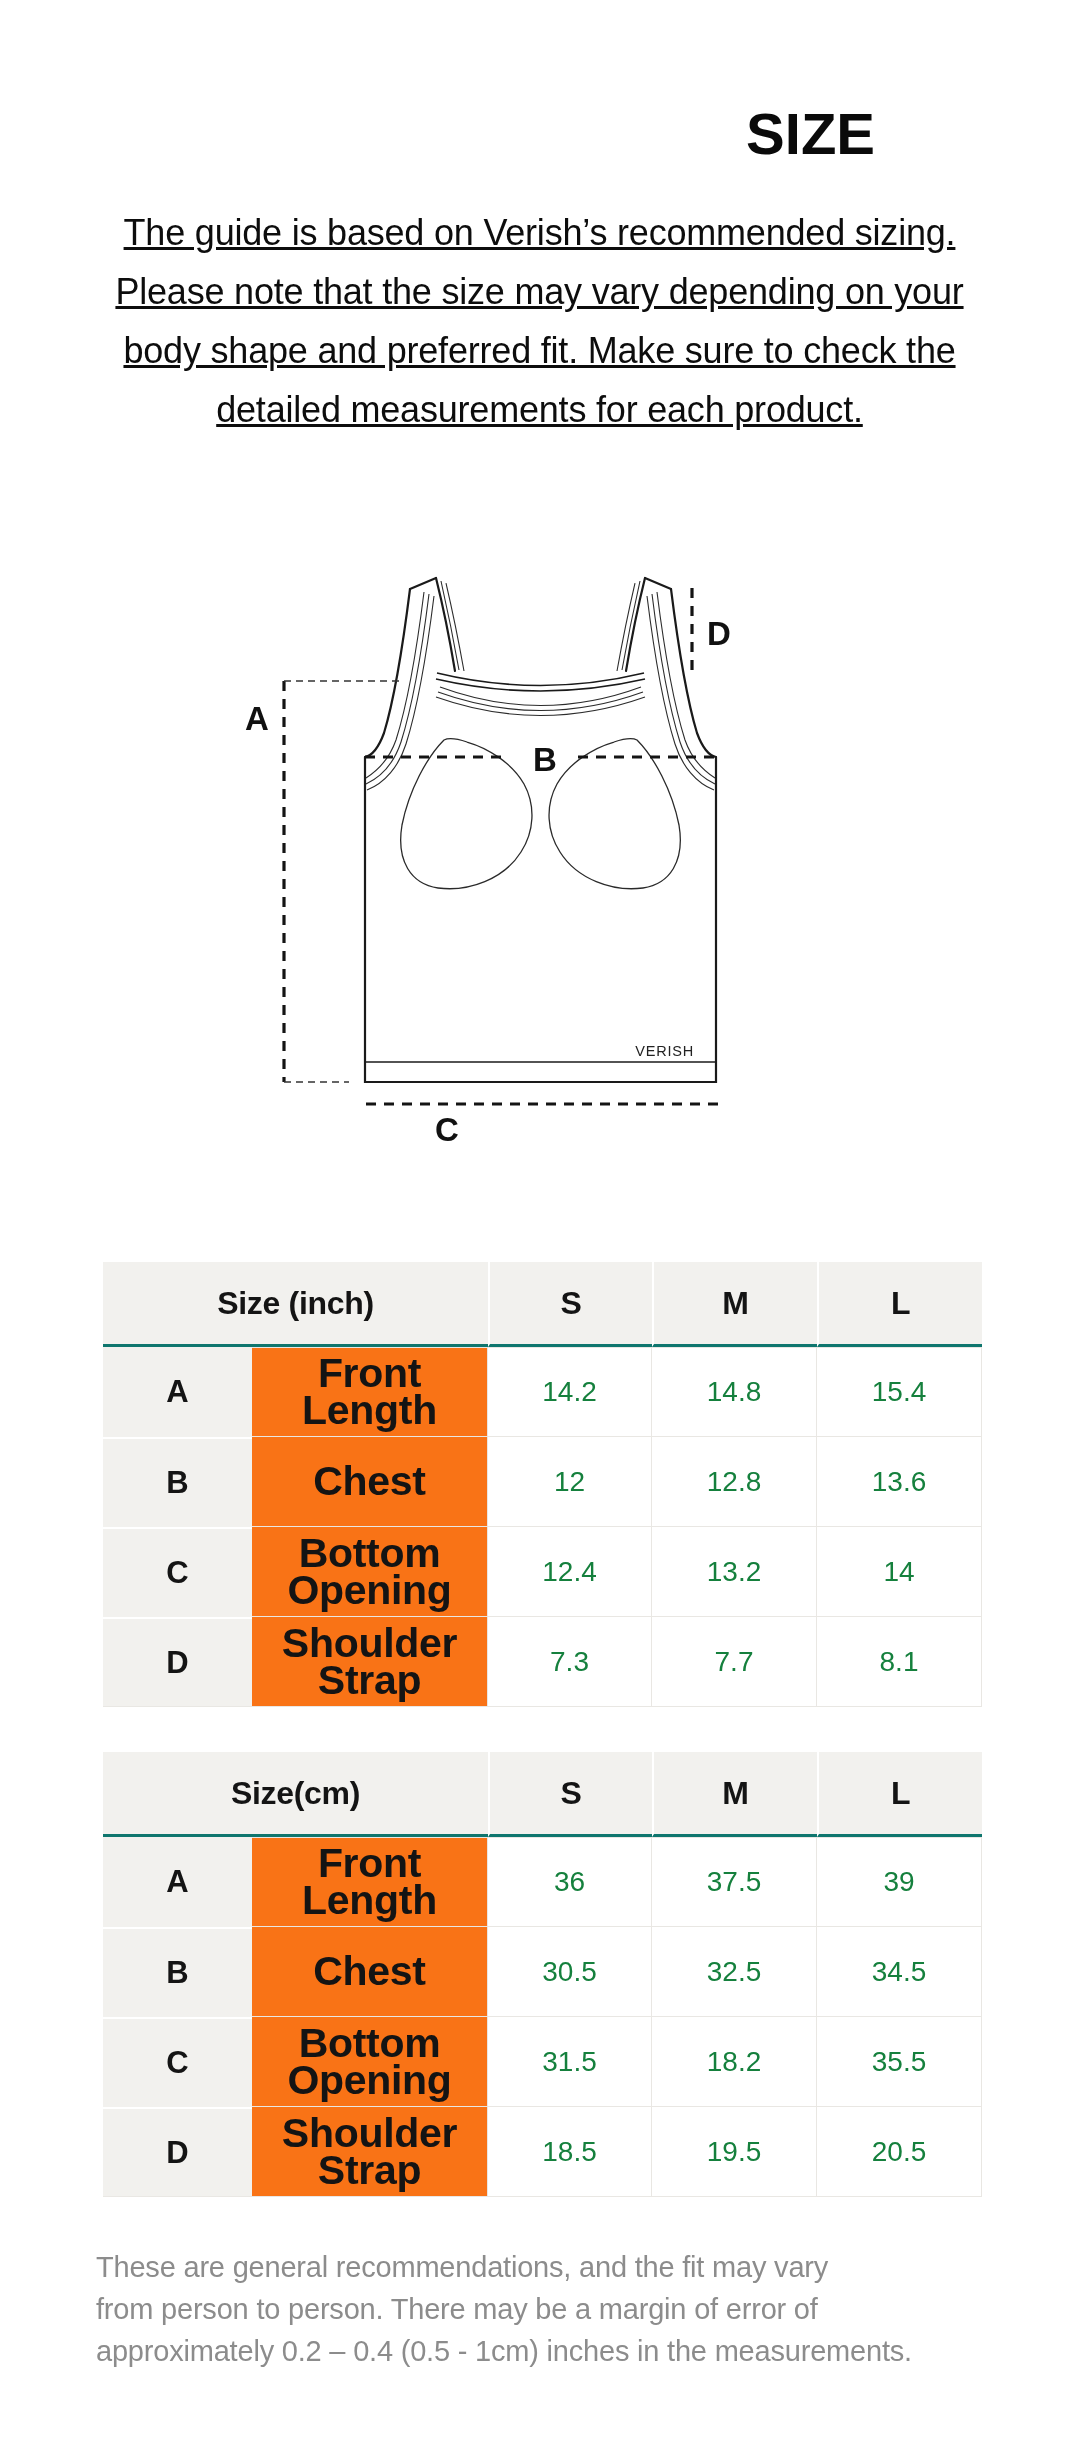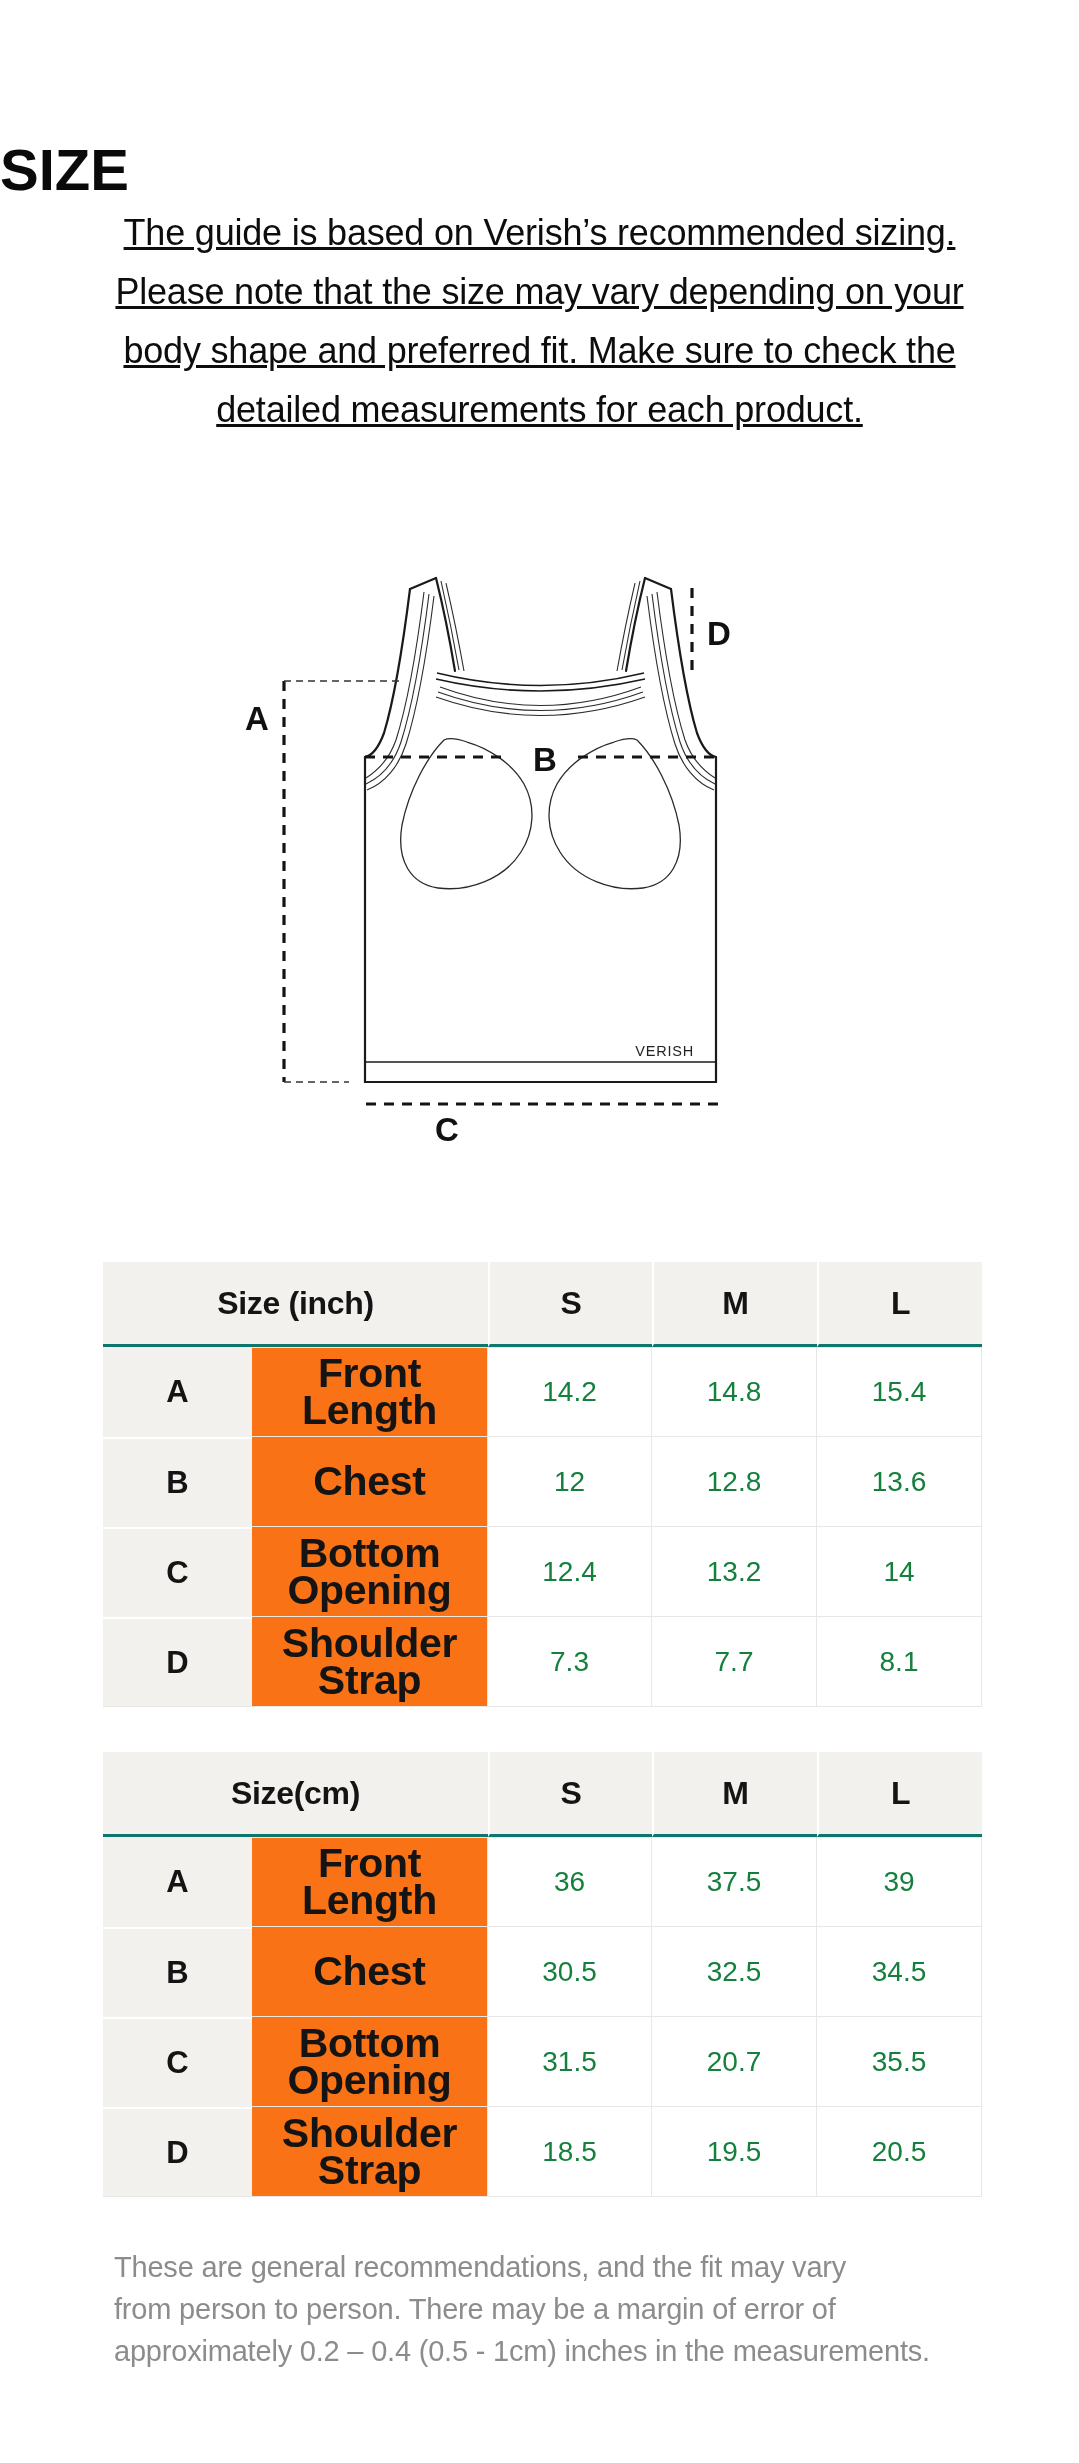--- a/index.html
+++ b/index.html
@@ -1,22 +1,22 @@
 <!DOCTYPE html>
 <html><head>
 <meta charset="utf-8">
 <style>
   html,body{margin:0;padding:0;}
   body{
     width:1079px;height:2463px;position:relative;background:#ffffff;
     font-family:"Liberation Sans", sans-serif;color:#121212;overflow:hidden;
   }
   .title{
-    position:absolute;top:105px;left:0;width:875px;text-align:left;
-    font-size:58px;line-height:58px;font-weight:700;letter-spacing:0;color:#0a0a0a;margin-top:36px;
+    position:absolute;top:105px;left:0;width:875px;text-align:right;
+    font-size:58px;line-height:58px;font-weight:700;letter-spacing:0;color:#0a0a0a;
   }
   .desc{
     position:absolute;top:203px;left:0;width:1079px;text-align:center;
     font-size:36px;line-height:59px;font-weight:400;letter-spacing:-0.2px;color:#0d0d0d;text-decoration:underline;
   }
   .diagram{position:absolute;left:150px;top:540px;width:780px;height:720px;}
   .tbl{
     position:absolute;left:103px;width:879px;display:grid;
     grid-template-columns:149px 236px 164px 165px 165px;
     grid-template-rows:85px 90px 90px 90px 90px;
@@ -38,21 +38,21 @@
     background:#f97316;border-right:1px solid var(--bd);border-bottom:1px solid var(--bd);
     font-size:41px;font-weight:700;line-height:37px;letter-spacing:-0.3px;color:#141414;
     flex-direction:column;
   }
   .val{
     background:#fff;border-right:1px solid var(--bd);border-bottom:1px solid var(--bd);
     font-size:28px;font-weight:400;color:#15803d;
   }
   .first-row{border-top:1px solid var(--bd);}
   .footer{
-    position:absolute;left:114px;top:2246px;width:900px;text-align:left;
+    position:absolute;left:96px;top:2246px;width:900px;text-align:left;
     font-size:29px;line-height:42px;font-weight:400;letter-spacing:-0.2px;color:#8c8c8c;
   }
 </style>
 </head>
 <body>
 
 <div class="title">SIZE</div>
 
 <div class="desc">
   <div>The guide is based on Verish’s recommended sizing.</div>
@@ -176,21 +176,21 @@
     </div>
     <div class="cell val">30.5</div>
     <div class="cell val">32.5</div>
     <div class="cell val">34.5</div>
     <div class="cell letter gap-top">C</div>
     <div class="cell name">
       <div>Bottom</div>
       <div>Opening</div>
     </div>
     <div class="cell val">31.5</div>
-    <div class="cell val">20.7</div>
+    <div class="cell val">18.2</div>
     <div class="cell val">35.5</div>
     <div class="cell letter gap-top last">D</div>
     <div class="cell name">
       <div>Shoulder</div>
       <div>Strap</div>
     </div>
     <div class="cell val">18.5</div>
     <div class="cell val">19.5</div>
     <div class="cell val">20.5</div>
   </div>

